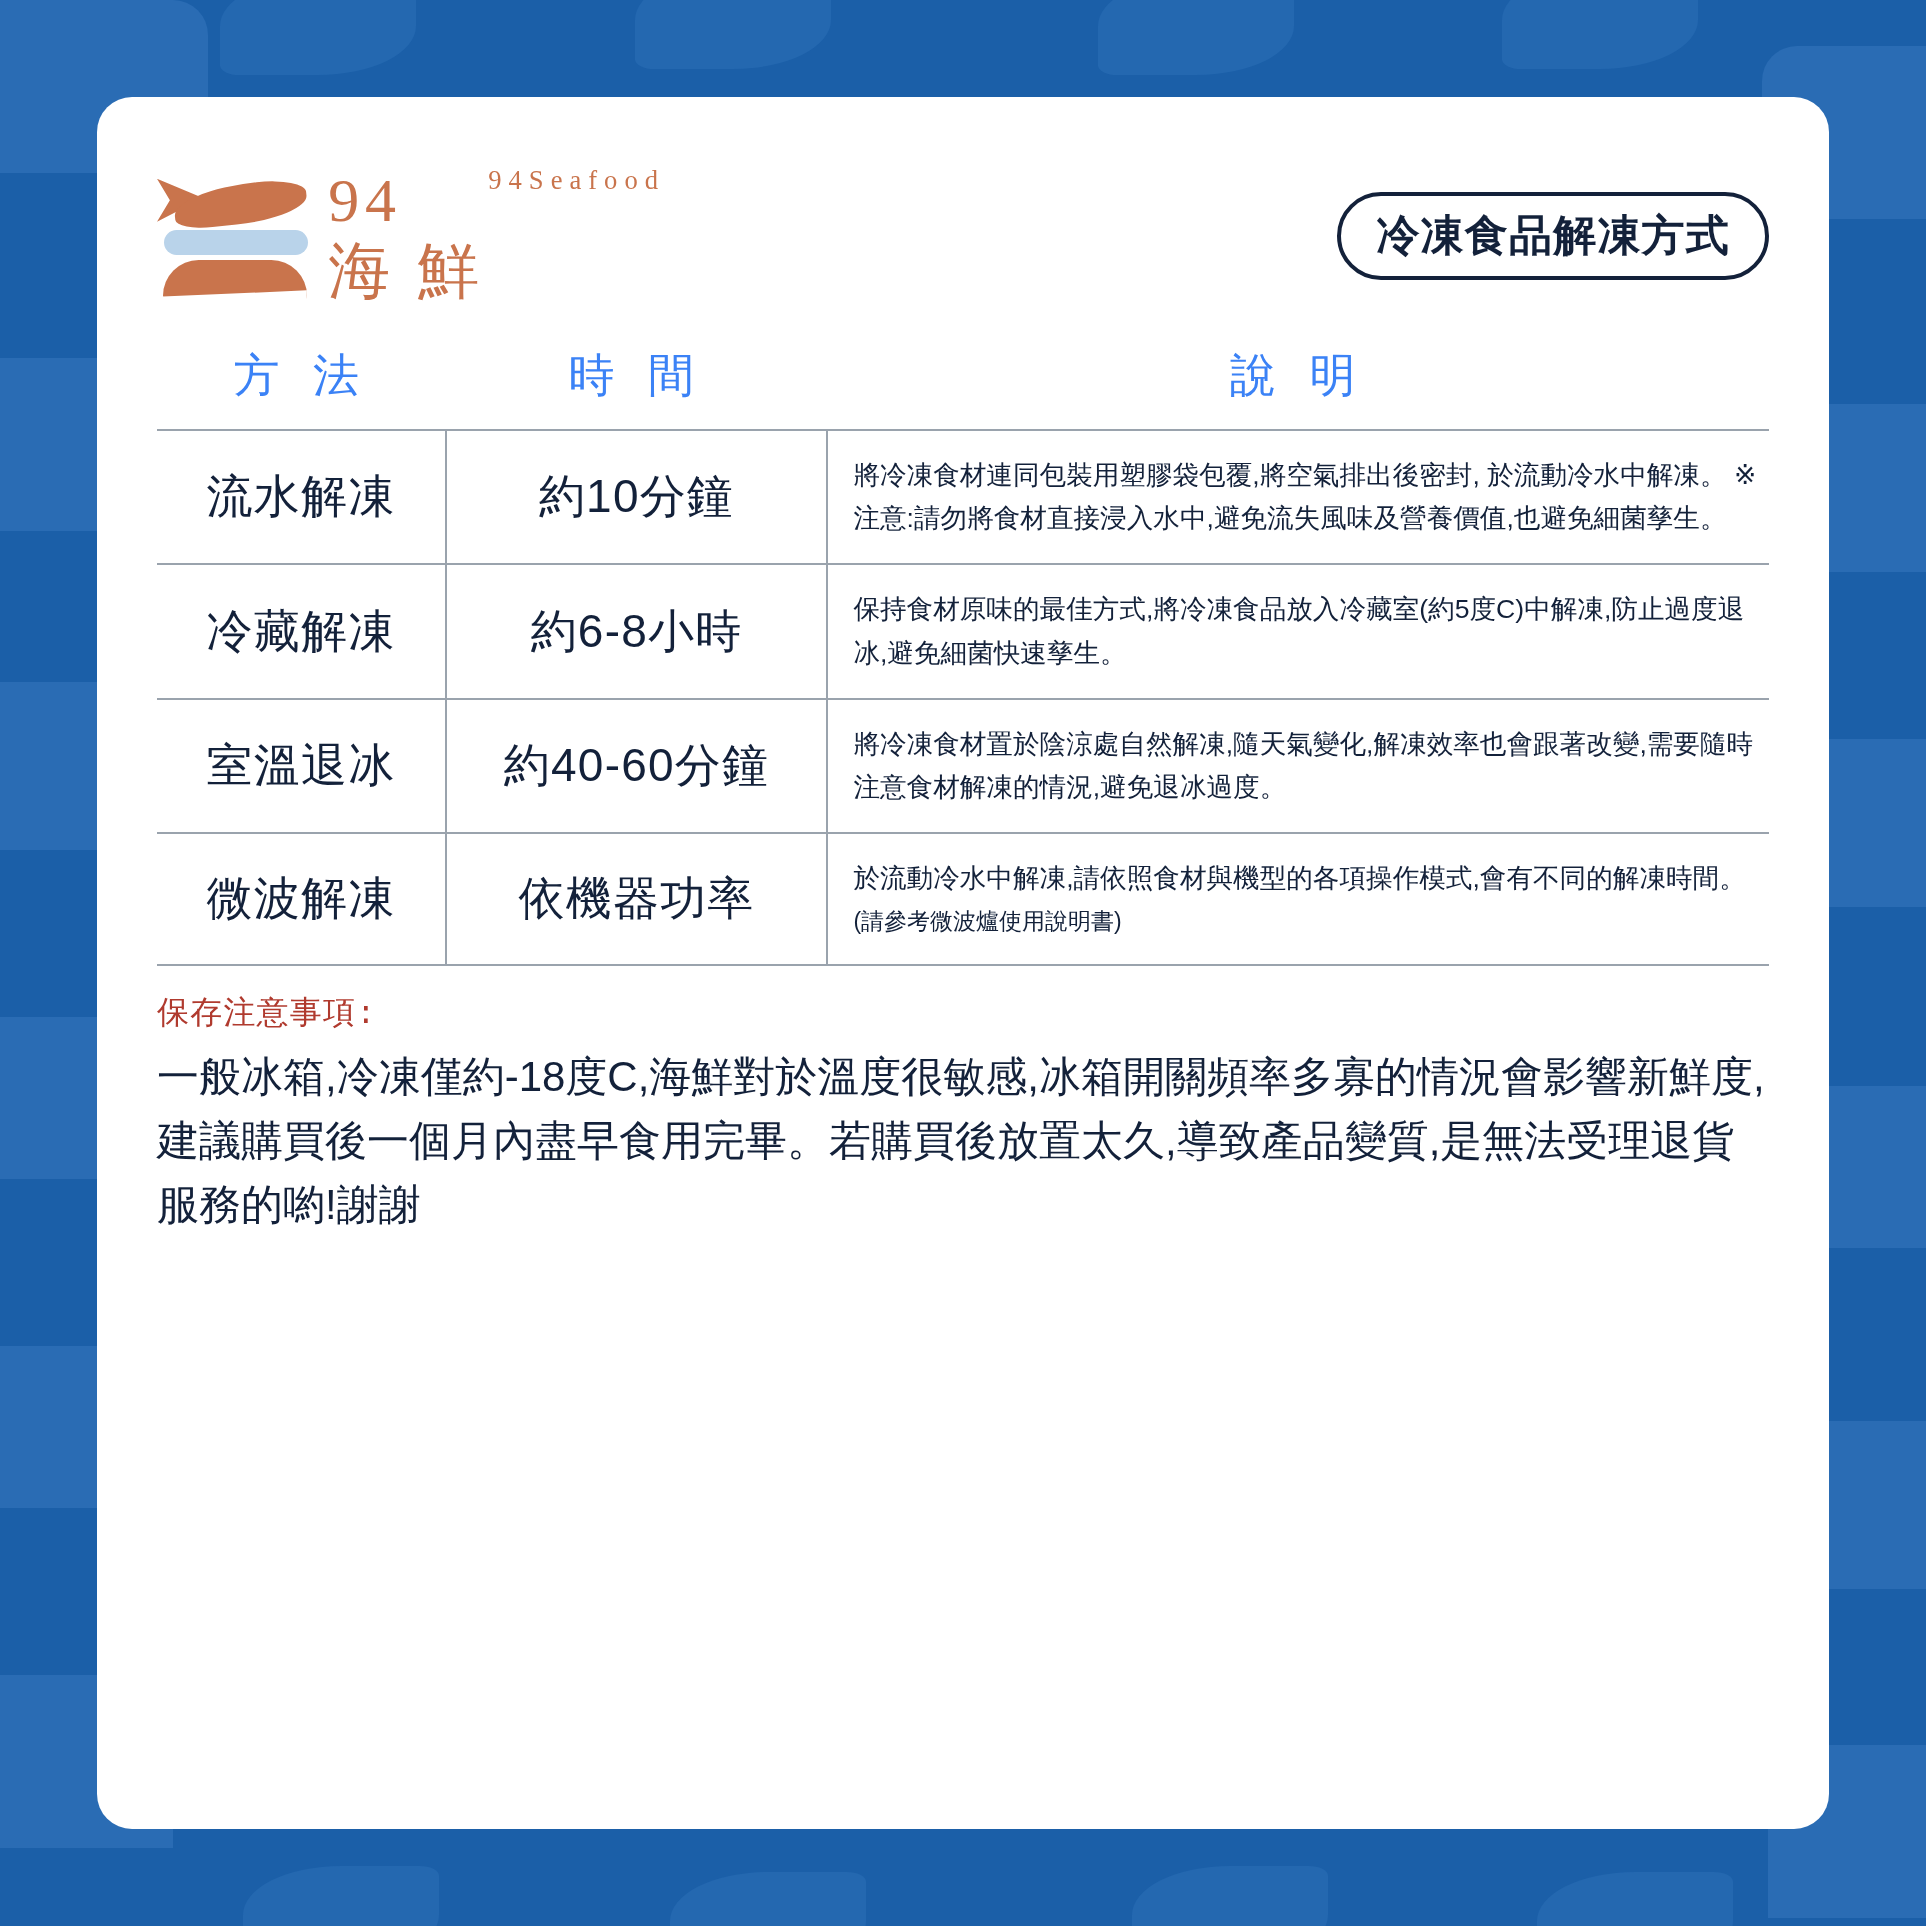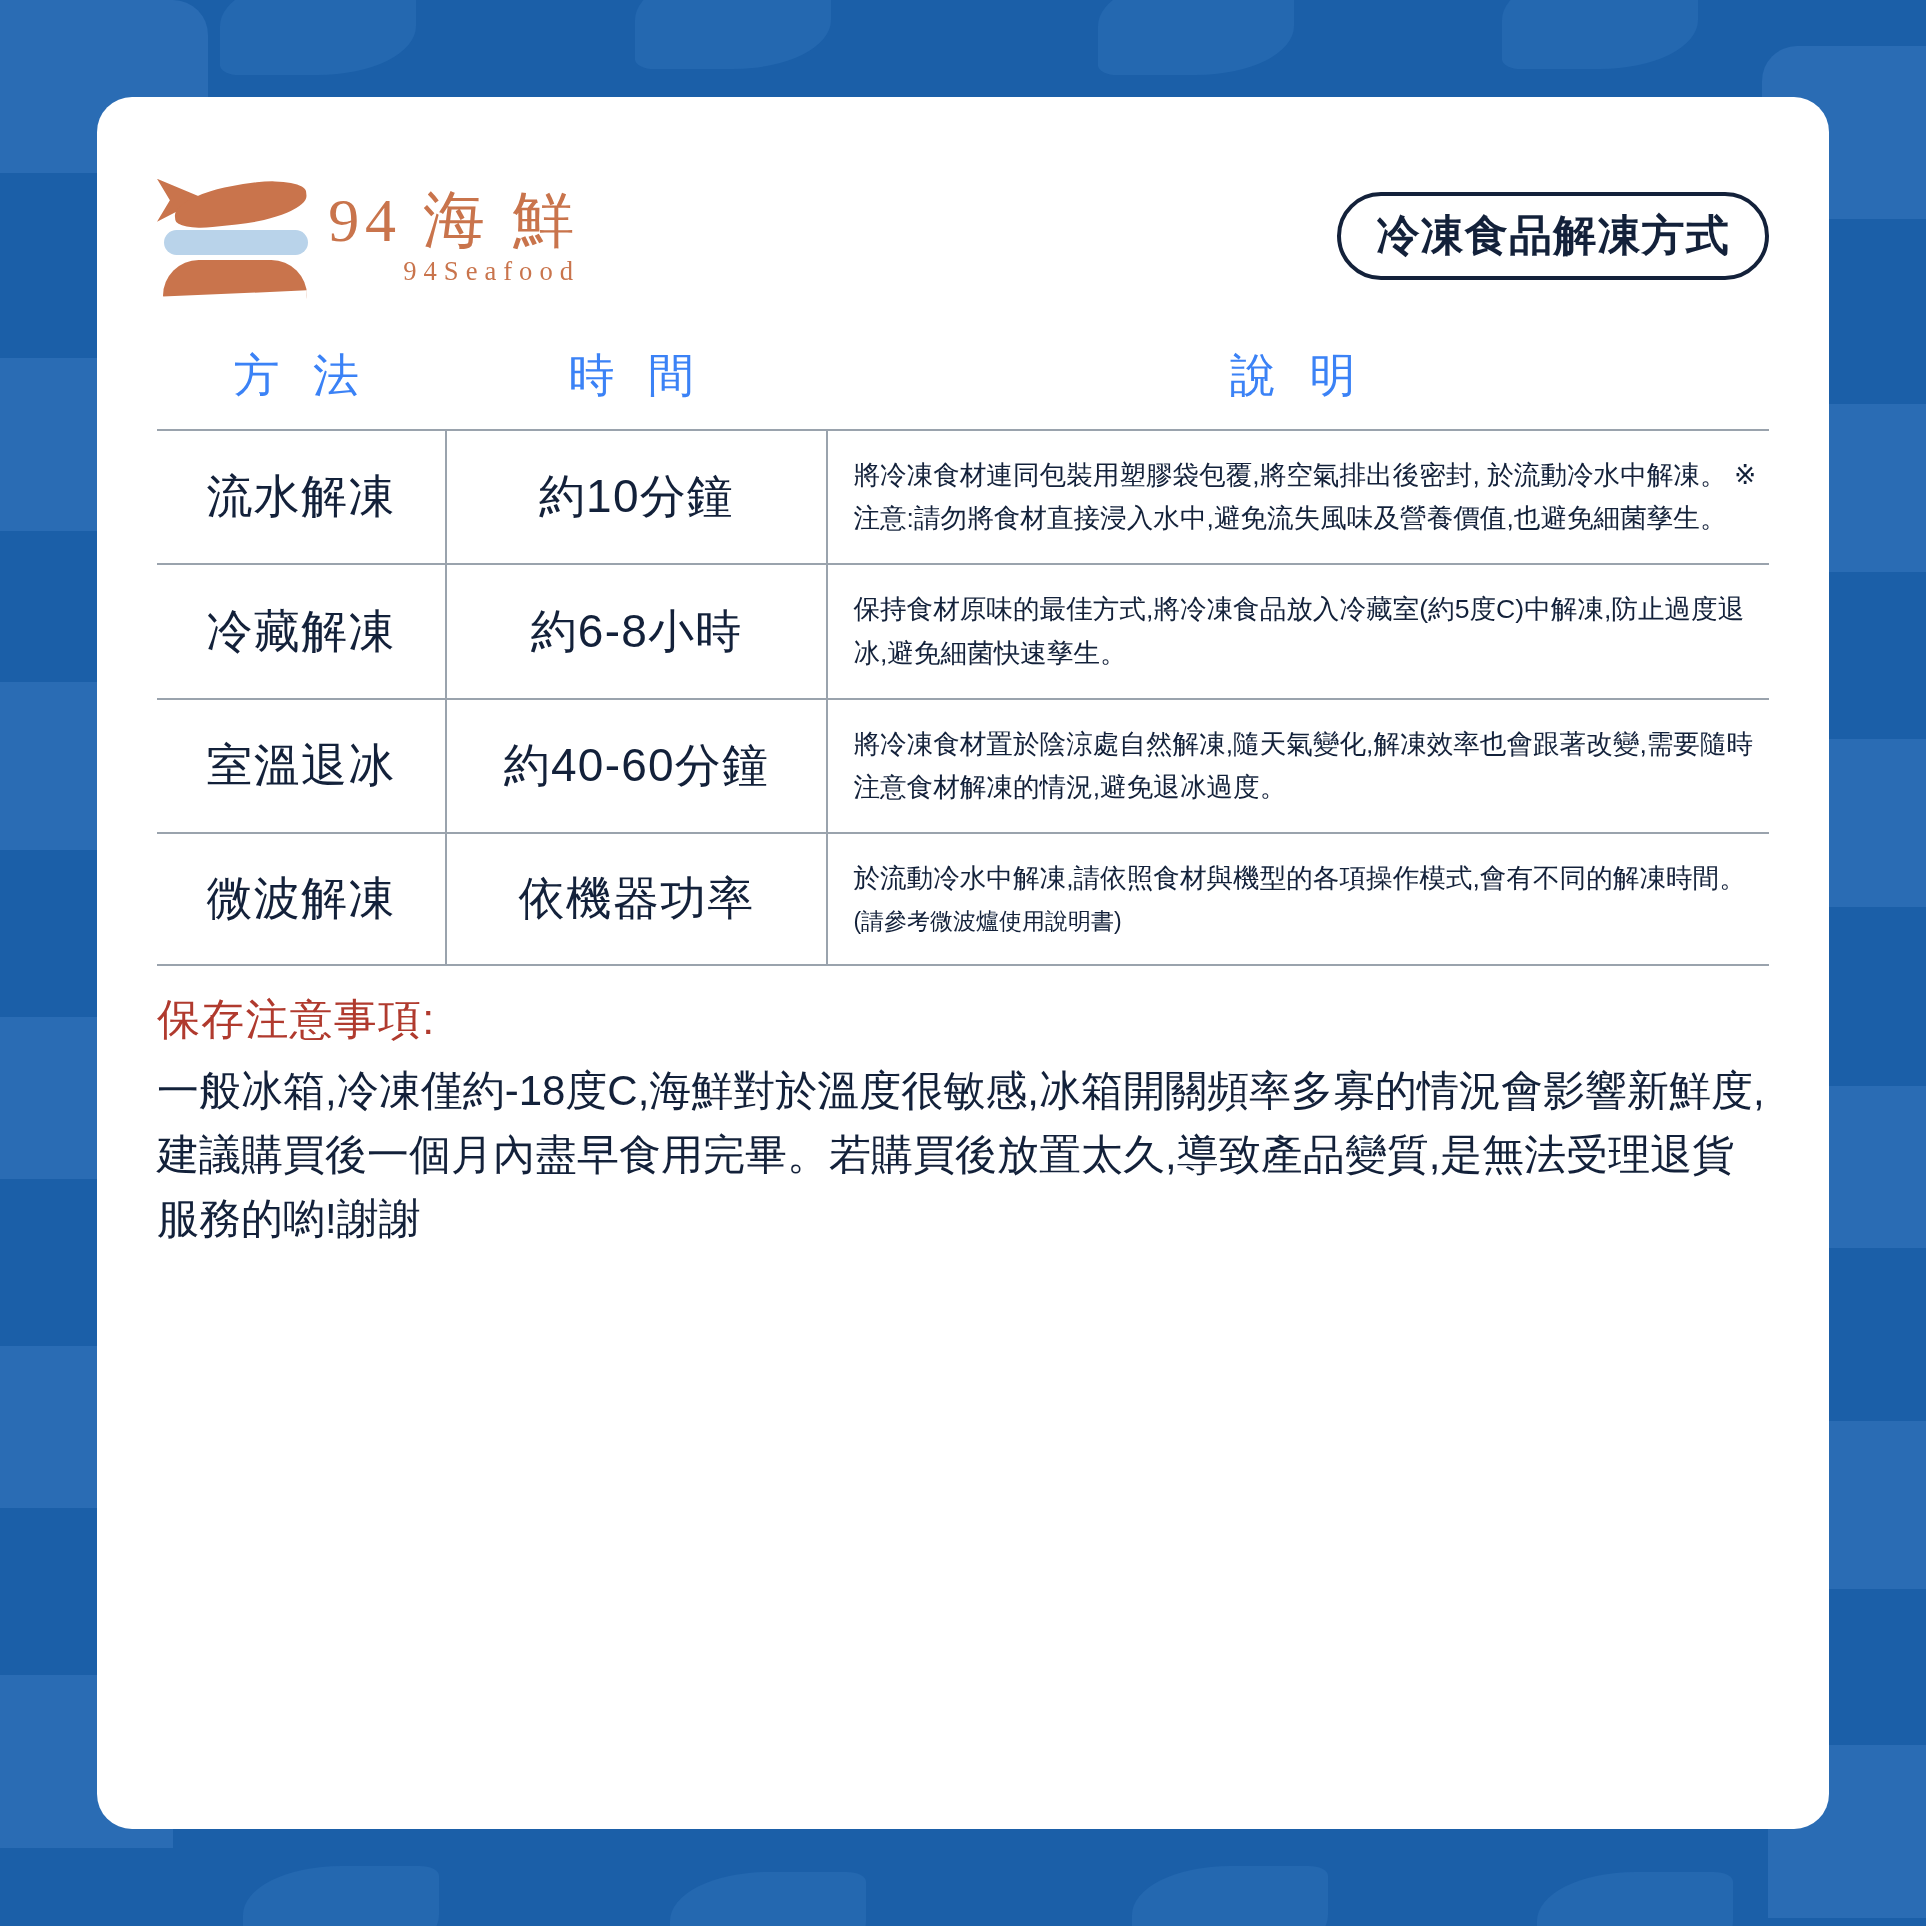--- a/index.html
+++ b/index.html
@@ -95,21 +95,21 @@
   }
   .logo-mark .fish-bottom-cut {
     position: absolute;
     left: 5.8px; top: 113px;
     width: 144px; height: 19.6px;
     background: #ffffff;
     clip-path: polygon(0 100%, 100% 100%, 100% 40%, 0 72%);
   }
   .logo-text {
     display: flex;
-    flex-direction: column;
+    flex-direction: row;
     justify-content: center;
     margin-left: 9.2px;
   }
   .logo-text .main {
     font-size: 62px;
     letter-spacing: 5.8px;
     color: #c9744c;
     font-weight: 500;
     line-height: 1.15;
     font-family: "Liberation Serif", "DejaVu Serif", serif;
@@ -209,24 +209,25 @@
     line-height: 1.42;
     letter-spacing: 0.6px;
     white-space: nowrap;
   }
 
   
   .storage {
     margin-top: 25.4px;
   }
   .storage .title {
-    font-size: 43px;
+    font-size: 32px;
     color: #b03a2e;
     letter-spacing: 1.2px;
     margin-bottom: 10.4px;
+    font-family: Liberation Mono, monospace;
   }
   .storage .body {
     font-size: 42px;
     color: #13213a;
     line-height: 1.52;
     letter-spacing: 0px;
   }
 </style>
 </head>
 <body>

